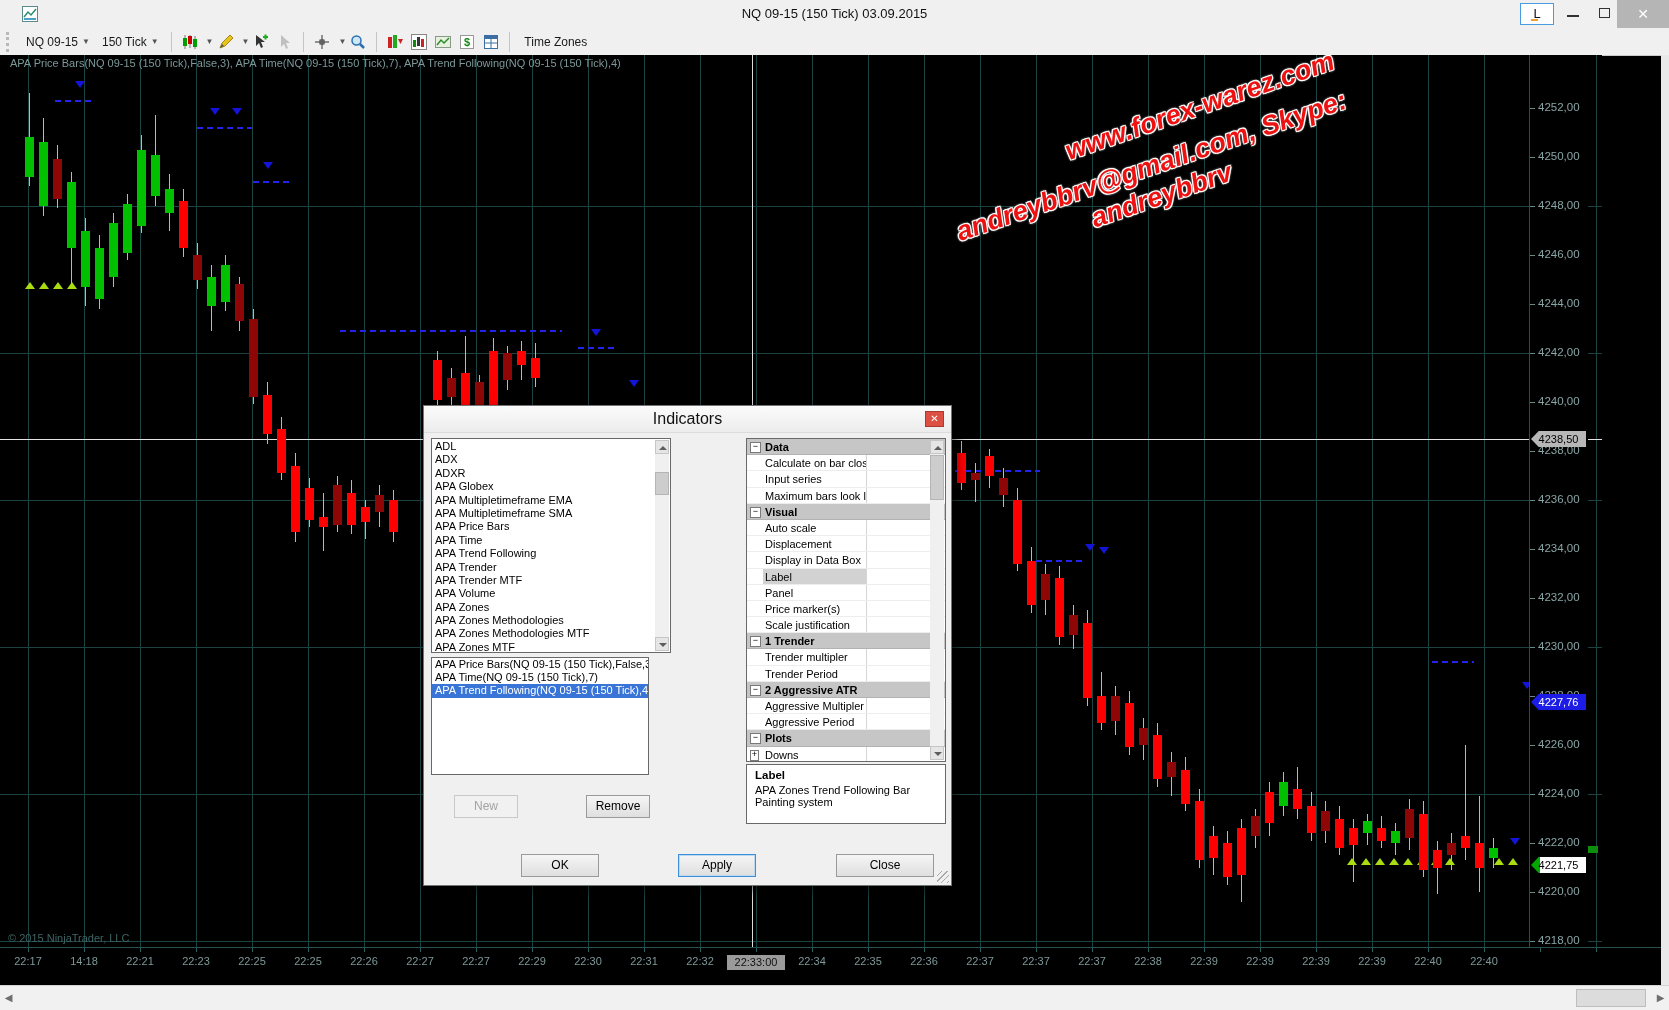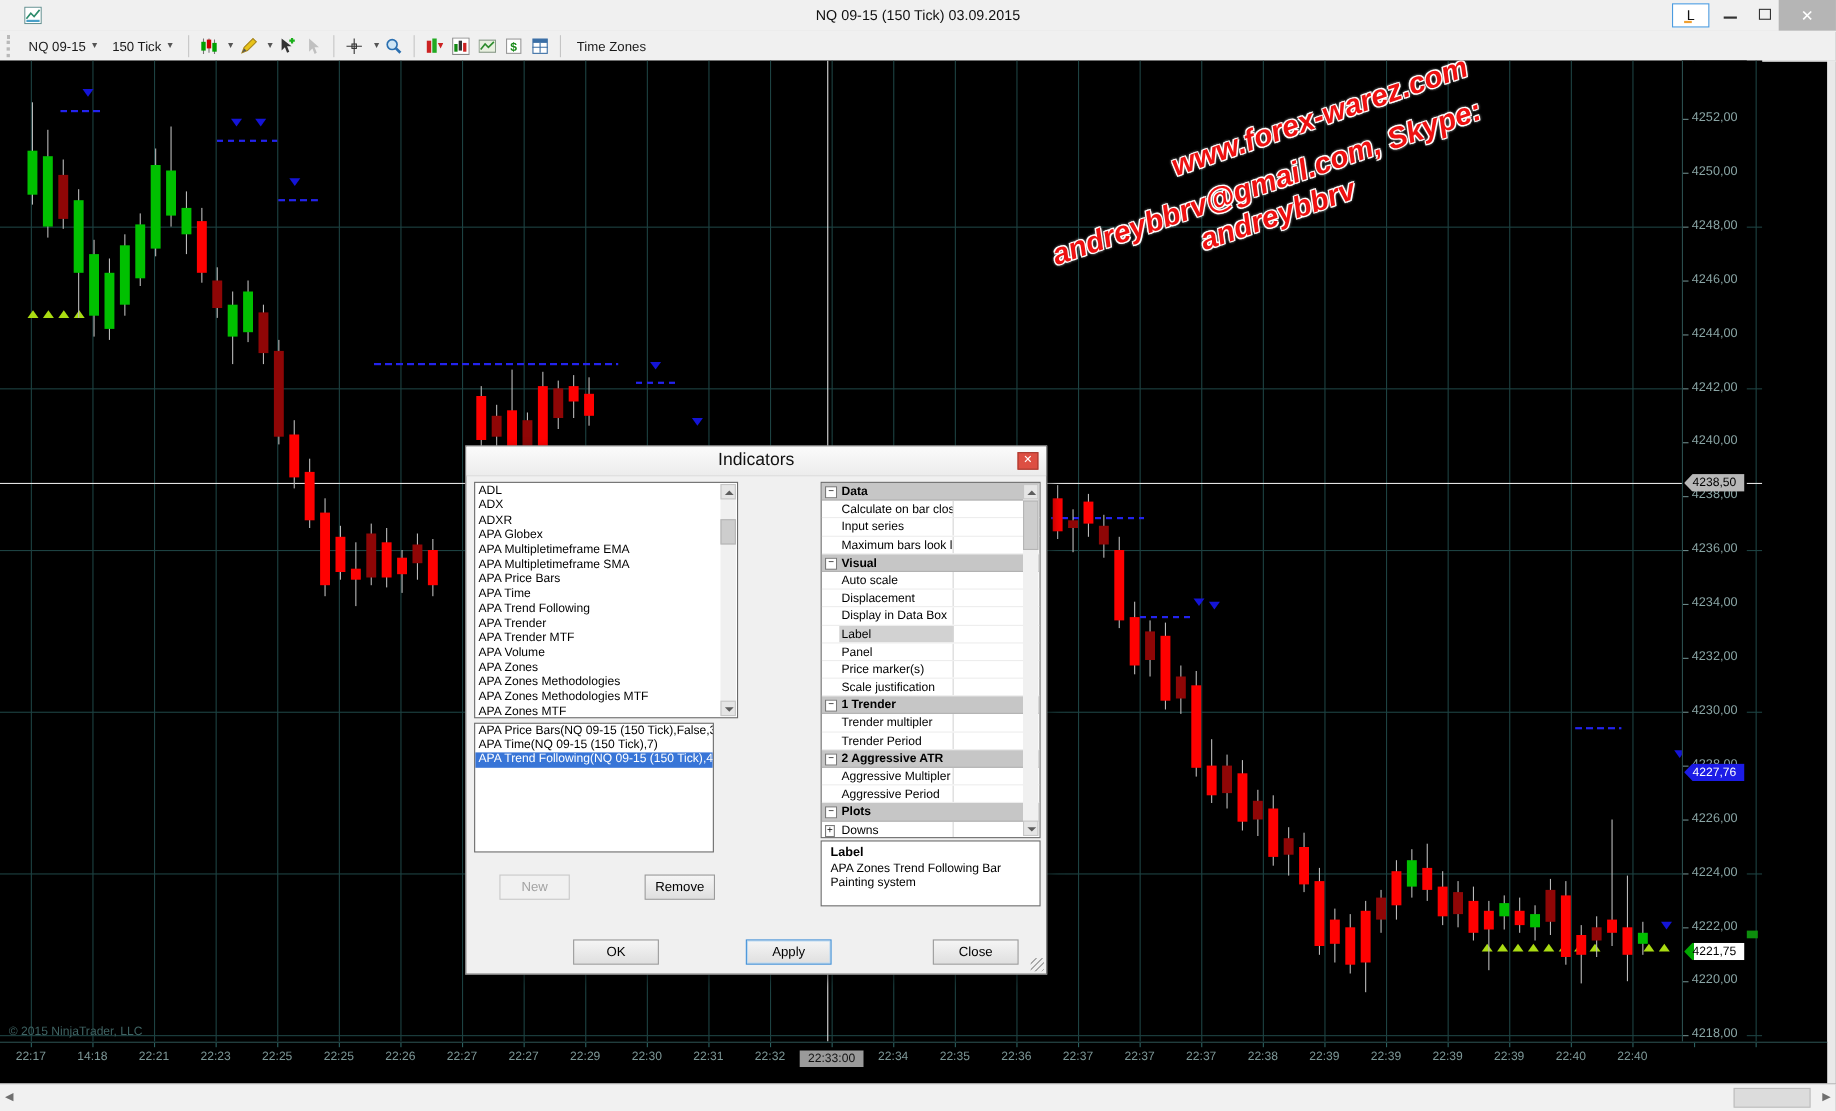--- a/index.html
+++ b/index.html
@@ -204,20 +204,21 @@
           <rect x="1.5" y="1.5" width="13" height="13" fill="#fff" stroke="#3a6ea5"></rect>
           <rect x="1.5" y="1.5" width="13" height="3.5" fill="#3a6ea5"></rect>
           <line x1="8" y1="5" x2="8" y2="14" stroke="#3a6ea5"></line>
           <line x1="1" y1="9" x2="15" y2="9" stroke="#3a6ea5"></line>
         </svg></span>
     <span class="tb-sep" data-interactable="false"></span>
     <span class="tb-label" data-interactable="true">Time Zones</span>
   </div>
 
   <div id="chart-plot" data-interactable="true">
+    <div class="ind-label" data-interactable="true">APA Price Bars(NQ 09-15 (150 Tick),False,3), APA Time(NQ 09-15 (150 Tick),7), APA Trend Following(NQ 09-15 (150 Tick),4)</div>
     <div class="watermark" data-interactable="false">
       <span class="w1" data-interactable="false">www.forex-warez.com</span>
       <span class="w2" data-interactable="false">andreybbrv@gmail.com, Skype: andreybbrv</span>
     </div>
     <div class="copyright" data-interactable="false">© 2015 NinjaTrader, LLC</div>
   <div class="vgrid" data-interactable="false" style="left: 28px;"></div>
       <div class="vgrid" data-interactable="false" style="left: 84px;"></div>
       <div class="vgrid" data-interactable="false" style="left: 140px;"></div>
       <div class="vgrid" data-interactable="false" style="left: 196px;"></div>
       <div class="vgrid" data-interactable="false" style="left: 252px;"></div>
@@ -734,17 +735,17 @@
       </div>
     </div>
 
     <div id="desc-box" data-interactable="false">
       <div class="dt" data-interactable="false">Label</div>
       <div class="dd" data-interactable="false">APA Zones Trend Following Bar Painting system</div>
     </div>
 
     <div class="dbtn" style="left:97px;top:448px;width:78px;" data-interactable="true">OK</div>
     <div class="dbtn focus" style="left:254px;top:448px;width:78px;" data-interactable="true">Apply</div>
-    <div class="dbtn" style="left:412px;top:448px;width:78px;margin-left:12px;" data-interactable="true">Close</div>
+    <div class="dbtn" style="left:412px;top:448px;width:98px;" data-interactable="true">Close</div>
     <div class="grip2" data-interactable="true"></div>
   </div>
 
 </div>
 
 </body></html>

